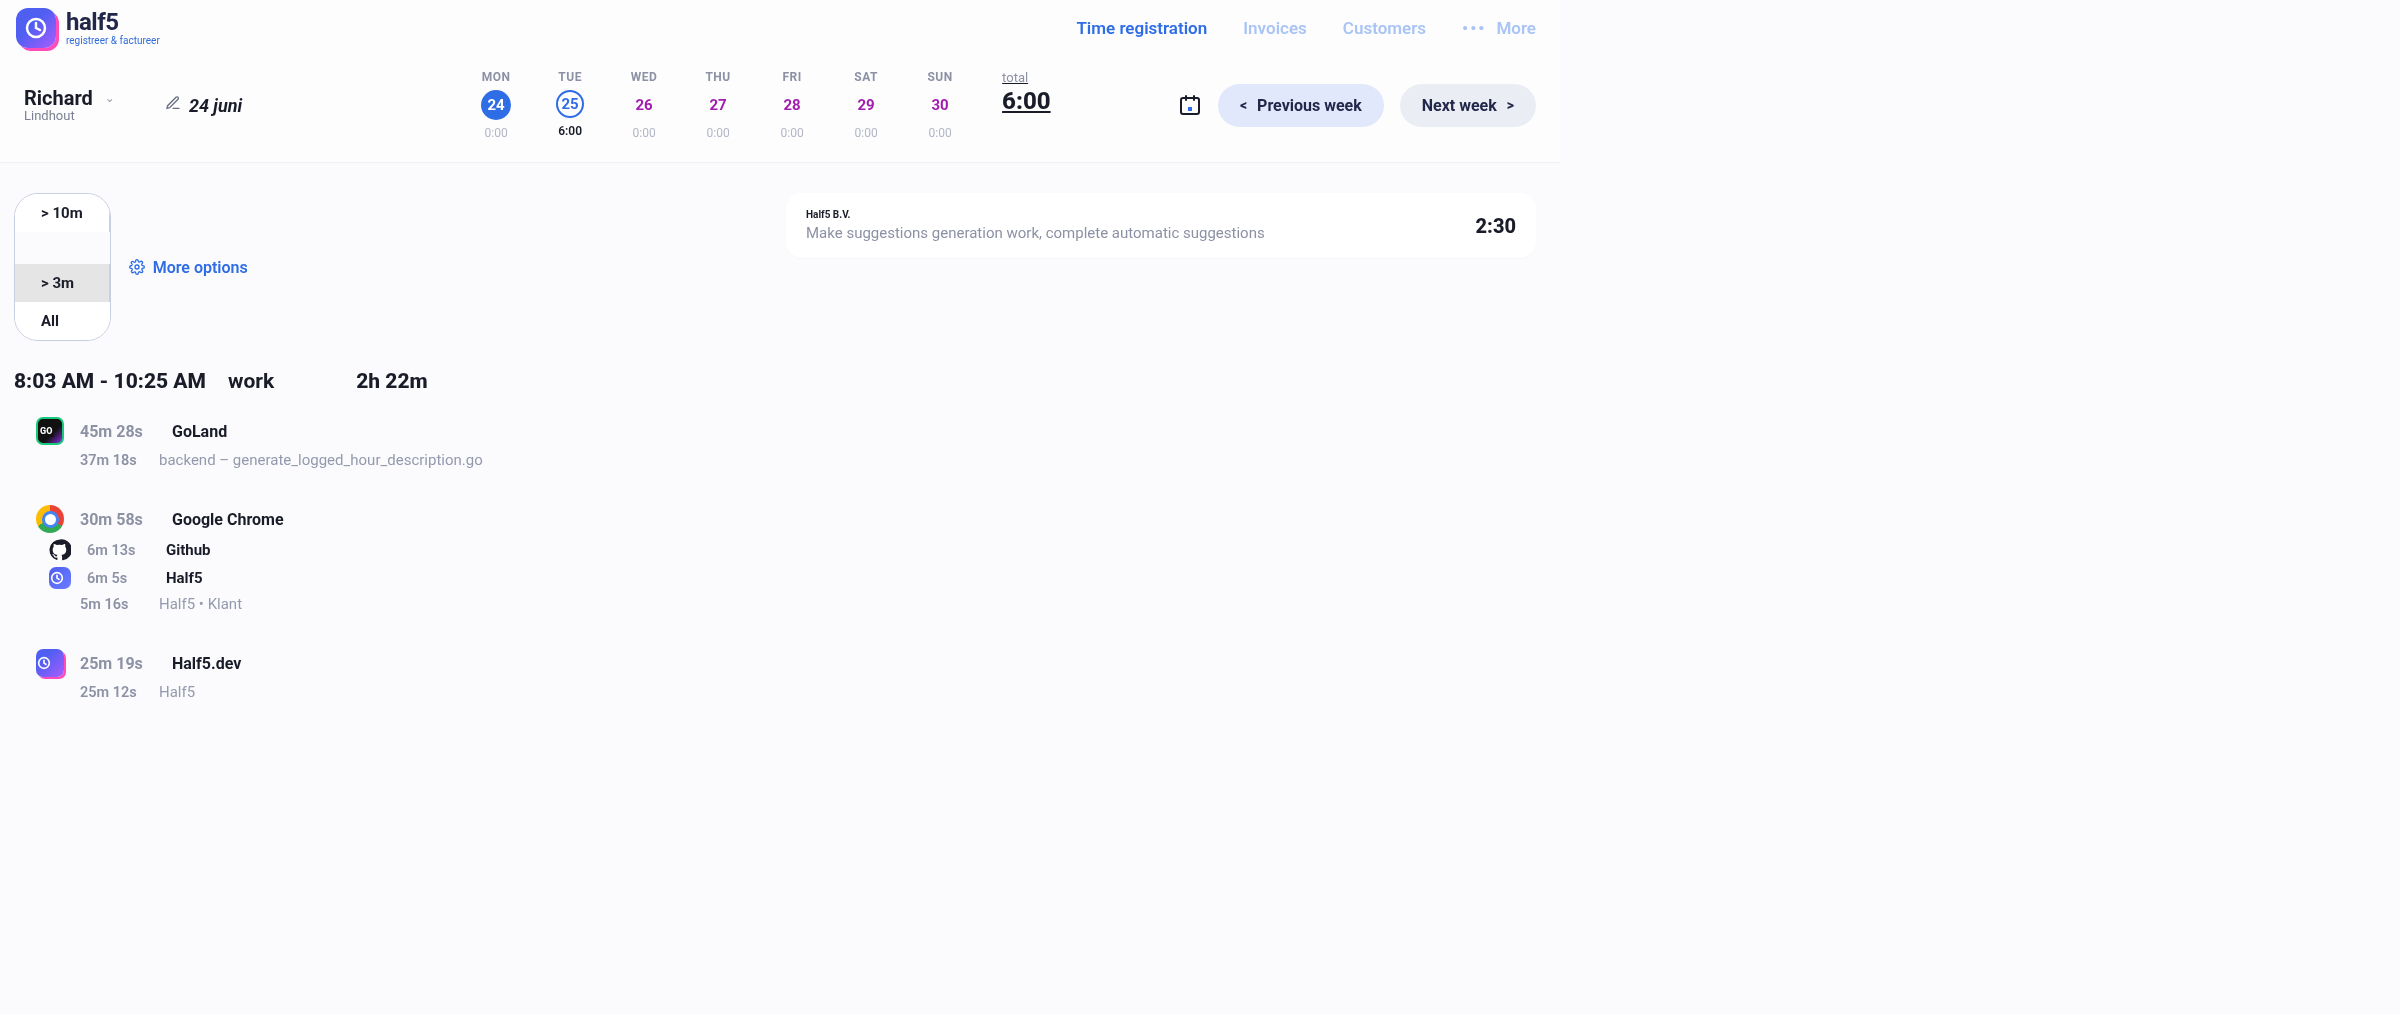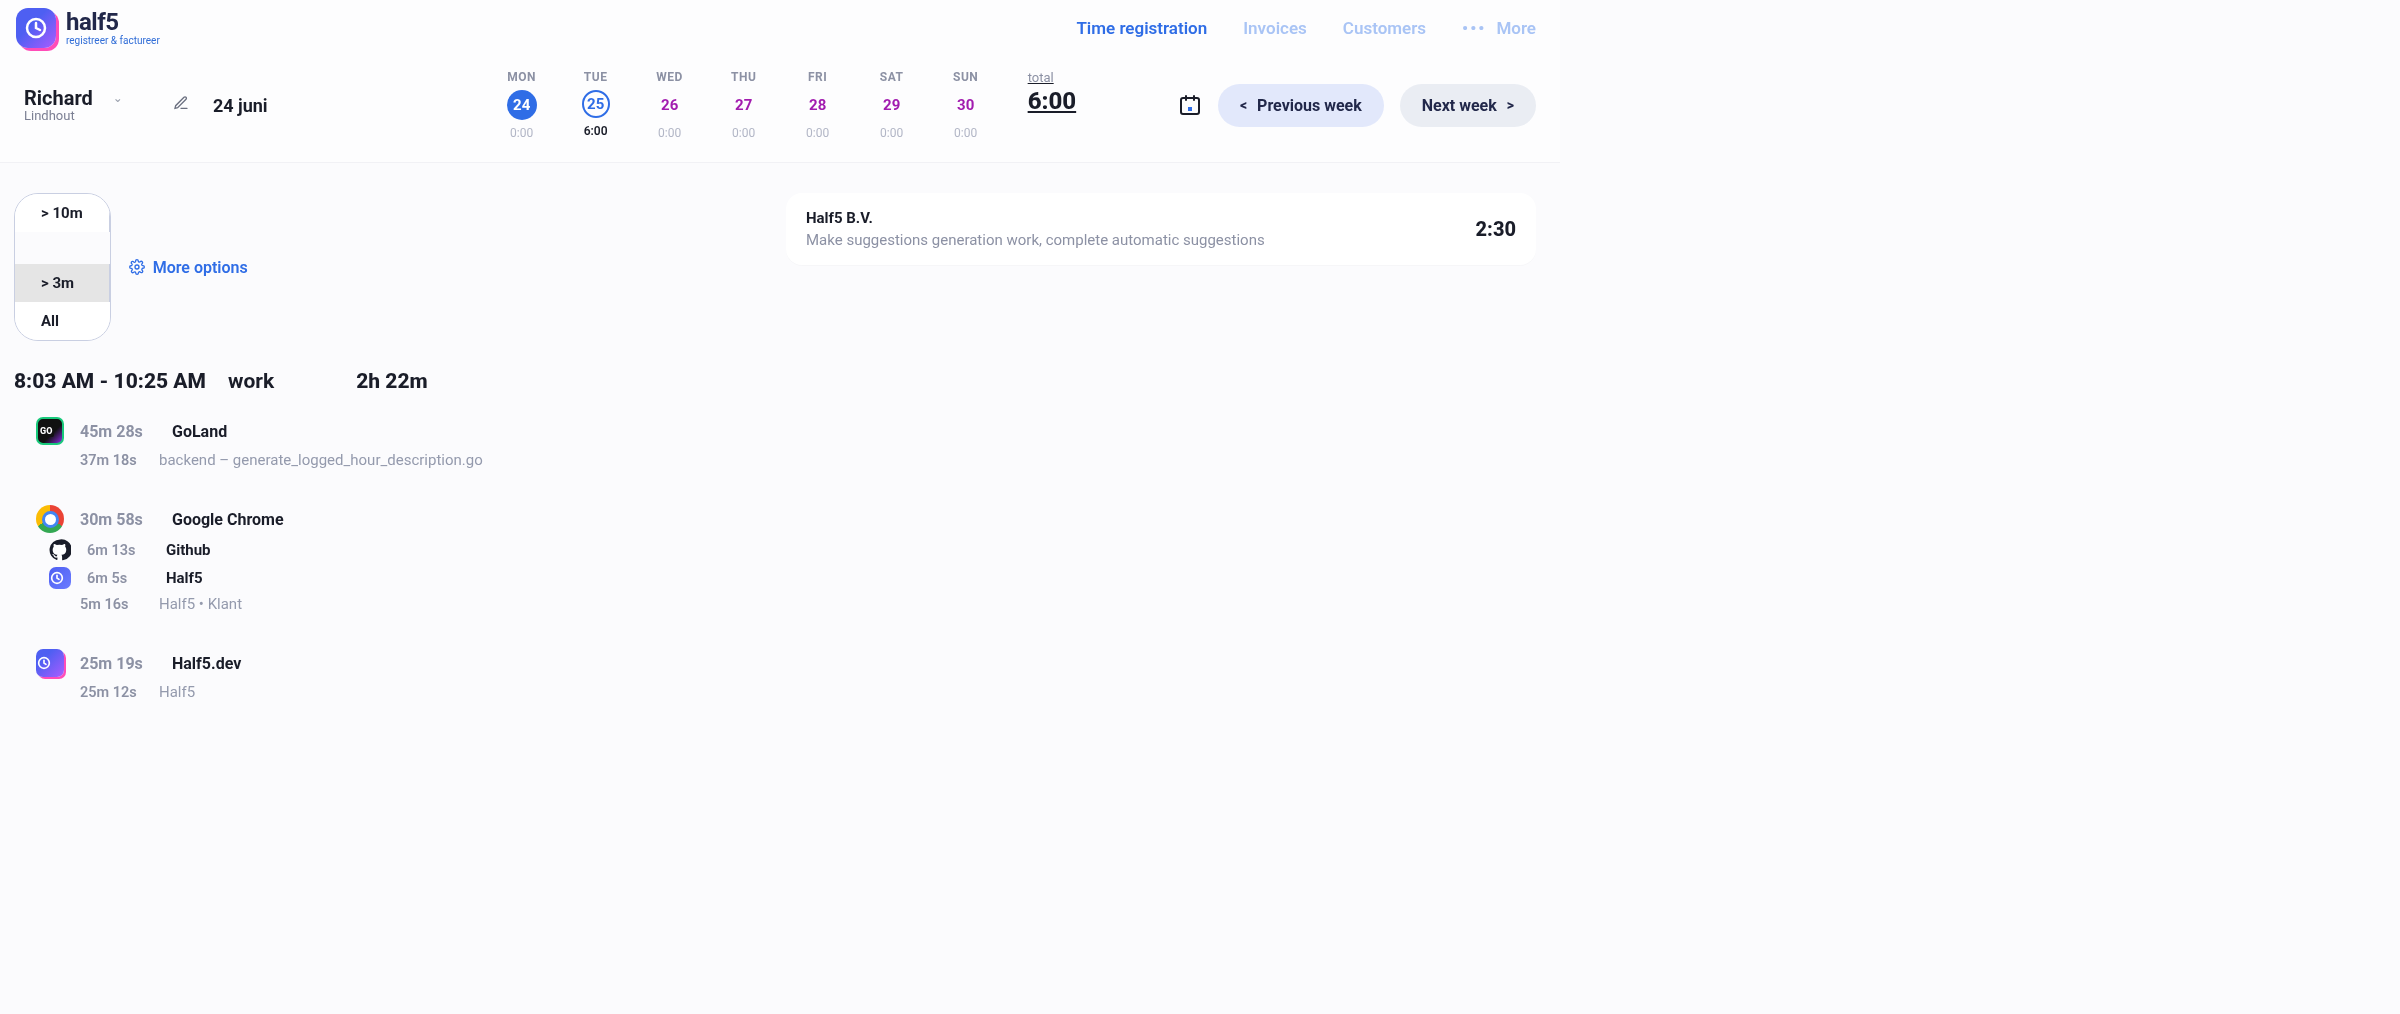--- a/index.html
+++ b/index.html
@@ -38,26 +38,26 @@
 
     
     .subhead {
       display: flex;
       align-items: center;
       padding: 14px 24px 22px 24px;
       background: #fdfdfe;
       border-bottom: 1px solid #f1f1f5;
       gap: 30px;
     }
-    .userblock { display: flex; align-items: flex-start; gap: 20px; }
+    .userblock { display: flex; align-items: flex-start; gap: 12px; }
     .user-main { display: flex; flex-direction: column; line-height: 1.1; }
     .user-name { font-size: 20px; font-weight: 700; }
     .user-sub { font-size: 13px; color: #7b7f93; }
     .user-caret { color: #9aa0ad; font-size: 12px; padding-top: 4px; }
-    .dateblock { display: flex; align-items: center; gap: 24px; margin-left: 20px; }
+    .dateblock { display: flex; align-items: center; gap: 8px; margin-left: 20px; font-style: italic; }
     .pencil { color: #6b7080; }
     .dateblock-txt { font-size: 18px; font-weight: 700; }
 
     .weekstrip { display: flex; align-items: flex-start; gap: 26px; margin-left: 200px; }
     .day { text-align: center; width: 48px; cursor: pointer; }
     .day-dow { font-size: 12px; font-weight: 700; color: #8c91a4; letter-spacing: 0.5px; margin-bottom: 6px; }
     .day-num {
       display: inline-flex; align-items: center; justify-content: center;
       width: 30px; height: 30px; border-radius: 50%;
       font-size: 15px; font-weight: 700; color: #a21caf;
@@ -129,21 +129,21 @@
     .sub-txt { font-size: 15px; color: #949aad; }
     .sub-txt.strong { color: #1a1d29; font-weight: 700; }
     .spacer { height: 26px; }
 
     
     .task-card {
       background: #ffffff; border-radius: 16px; padding: 16px 20px;
       display: flex; align-items: center; justify-content: space-between;
       box-shadow: 0 1px 0 rgba(0,0,0,0.02);
     }
-    .task-txt .task-org { font-size: 15px; font-weight: 700; color: #1a1d29; }
+    .task-txt .task-org { font-size: 10px; font-weight: 700; color: #1a1d29; }
     .task-txt .task-desc { font-size: 15px; color: #8c91a4; margin-top: 4px; }
     .task-time { font-size: 20px; font-weight: 800; }
   </style>
 </head>
 <body>
 
 <div class="topbar">
   <div class="brand">
     <div class="brand-icon">
       <svg viewBox="0 0 24 24" width="24" height="24" fill="none" stroke="#fff" stroke-width="2.5" stroke-linecap="round">

